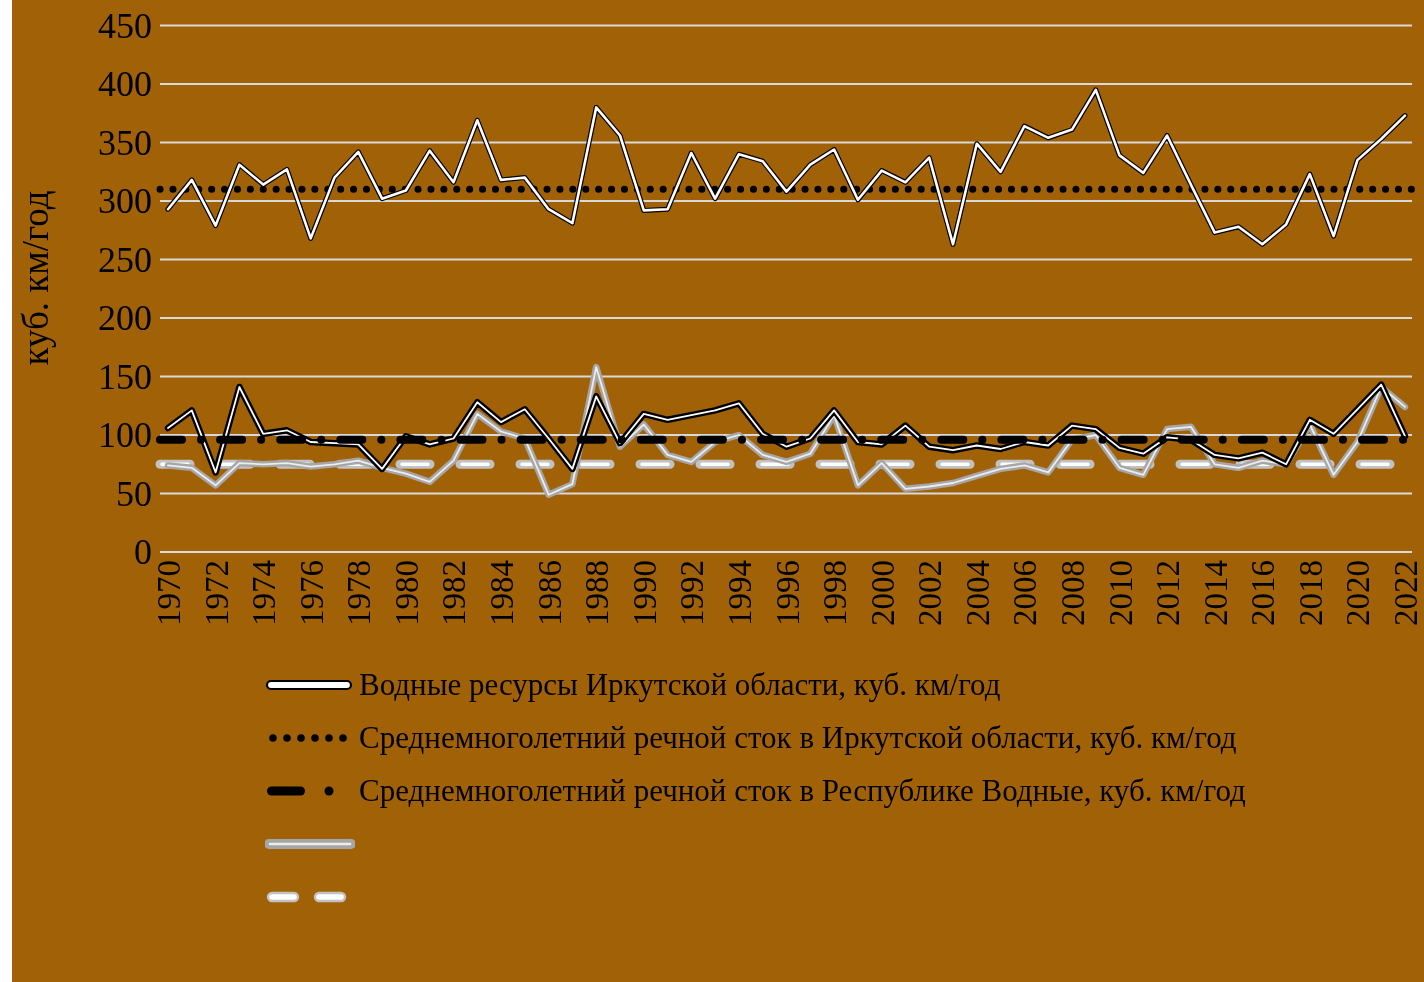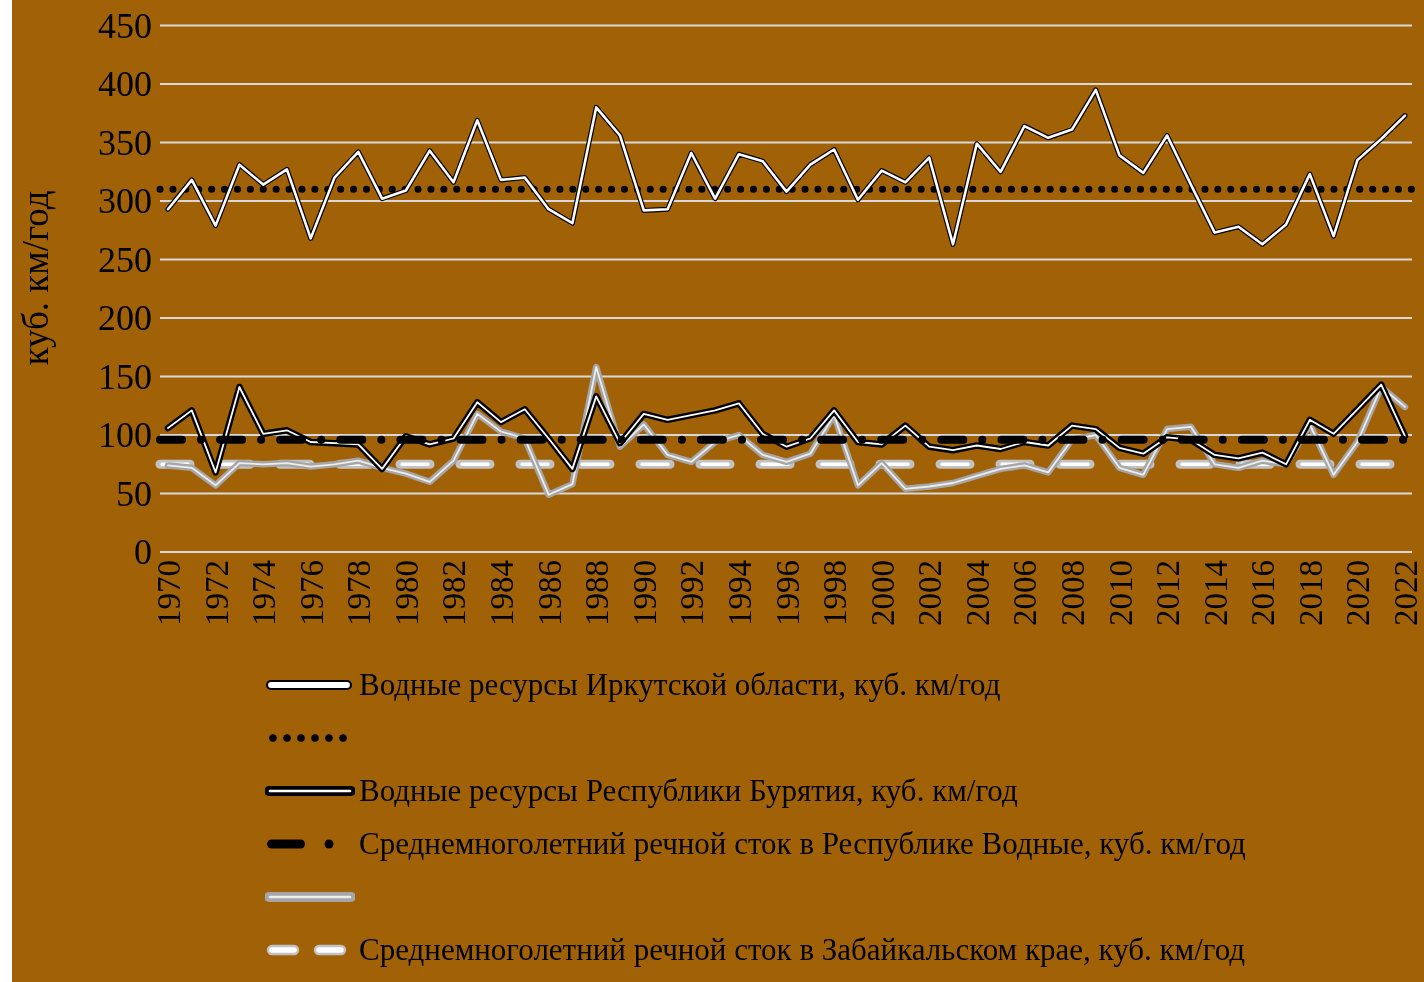--- a/index.html
+++ b/index.html
@@ -107,43 +107,36 @@
     </div>
     <div class="legend-row">
       <svg class="swatch" width="90" height="22">
           <circle cx="8" cy="11" r="3.8" fill="#000000"></circle>
           <circle cx="22" cy="11" r="3.8" fill="#000000"></circle>
           <circle cx="36" cy="11" r="3.8" fill="#000000"></circle>
           <circle cx="50" cy="11" r="3.8" fill="#000000"></circle>
           <circle cx="64" cy="11" r="3.8" fill="#000000"></circle>
           <circle cx="78" cy="11" r="3.8" fill="#000000"></circle>
         </svg>
-    </div>
-    <div class="legend-row">
-      <svg class="swatch" width="90" height="22">
-          <line x1="4" y1="11" x2="86" y2="11" stroke="#000000" stroke-width="10" stroke-linecap="round"></line>
-          <line x1="5" y1="11" x2="85" y2="11" stroke="#ffffff" stroke-width="2.6" stroke-linecap="round"></line>
-        </svg>
-      <span class="legend-label">Водные ресурсы Республики Бурятия, куб. км/год</span>
+      <span class="legend-label">Среднемноголетний речной сток в Иркутской области, куб. км/год</span>
     </div>
     <div class="legend-row">
       <svg class="swatch" width="90" height="22">
           <rect x="2" y="6.5" width="38" height="9" rx="4.5" fill="#000000"></rect>
           <circle cx="64" cy="11" r="4.5" fill="#000000"></circle>
         </svg>
       <span class="legend-label">Среднемноголетний речной сток в Республике Водные, куб. км/год</span>
     </div>
     <div class="legend-row">
       <svg class="swatch" width="90" height="22">
           <line x1="4" y1="11" x2="86" y2="11" stroke="#a6a6a6" stroke-width="10" stroke-linecap="round"></line>
           <line x1="5" y1="11" x2="85" y2="11" stroke="#ededed" stroke-width="2.6" stroke-linecap="round"></line>
         </svg>
     </div>
     <div class="legend-row">
       <svg class="swatch" width="90" height="22">
           <rect x="3" y="7" width="30" height="8" rx="4" fill="#fff" stroke="#c2c2c2" stroke-width="2.4"></rect>
           <rect x="50" y="7" width="30" height="8" rx="4" fill="#fff" stroke="#c2c2c2" stroke-width="2.4"></rect>
         </svg>
-      <span class="legend-label">Среднемноголетний речной сток в Забайкальском крае, куб. км/год</span>
     </div>
   </div>
 
 </div>
 
 </body></html>

